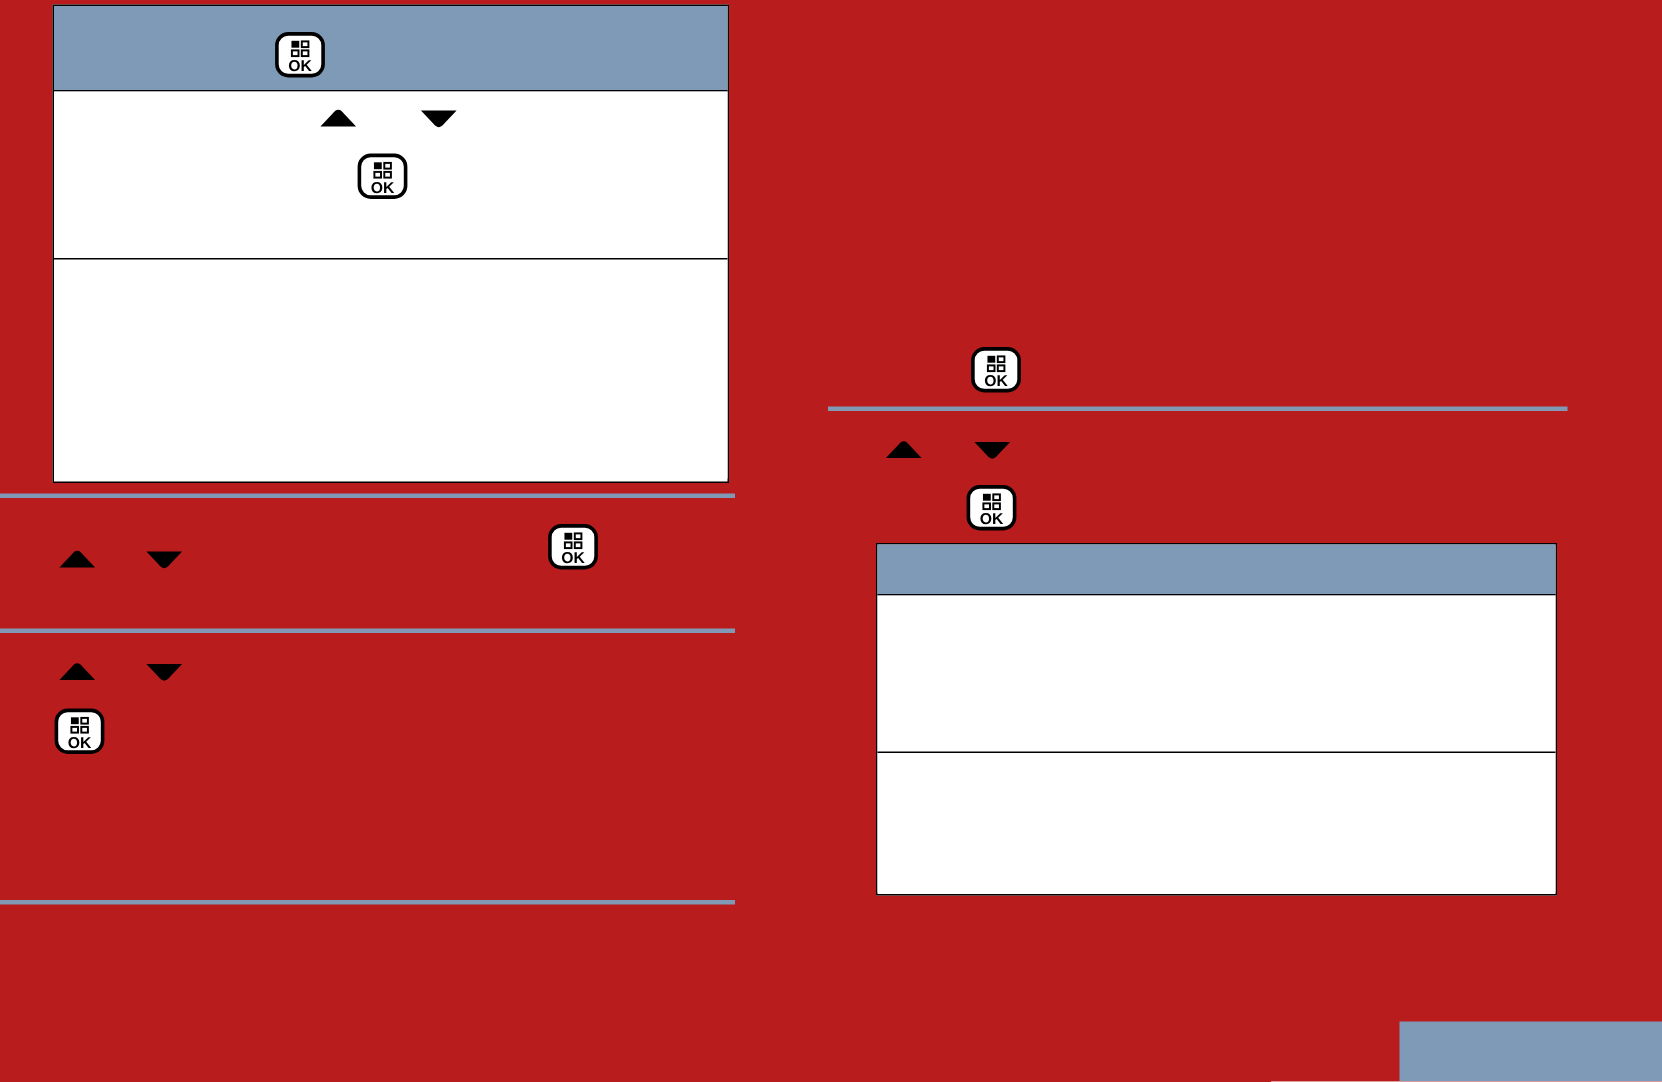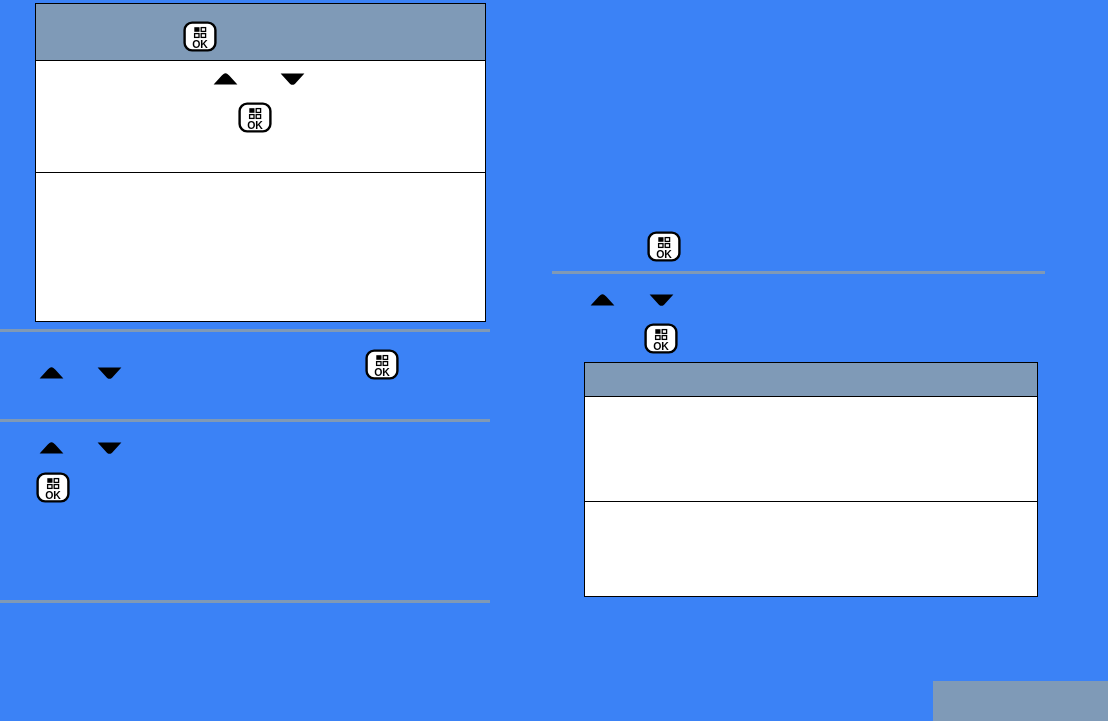--- a/index.html
+++ b/index.html
@@ -7,21 +7,21 @@
     padding: 0;
     background: #ffffff;
   }
   body {
     font-family: "Liberation Sans", sans-serif;
   }
   #page {
     position: relative;
     width: 1108px;
     height: 721px;
-    background: #3b82f6;
+    background: #b91c1c;
     overflow: hidden;
   }
 
   
   .hrule {
     position: absolute;
     height: 3px;
     background: #8099b5;
   }
 

